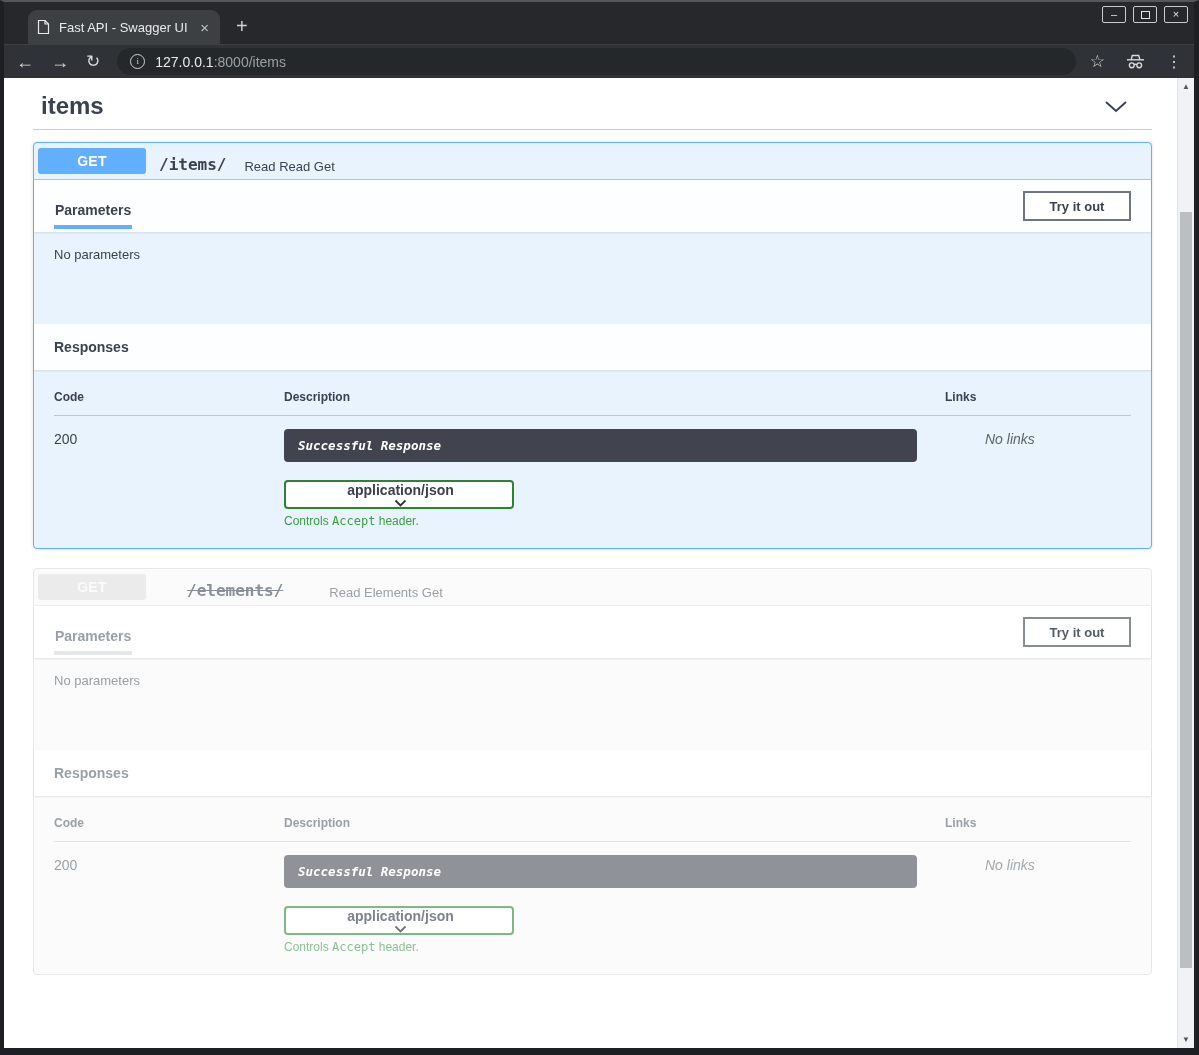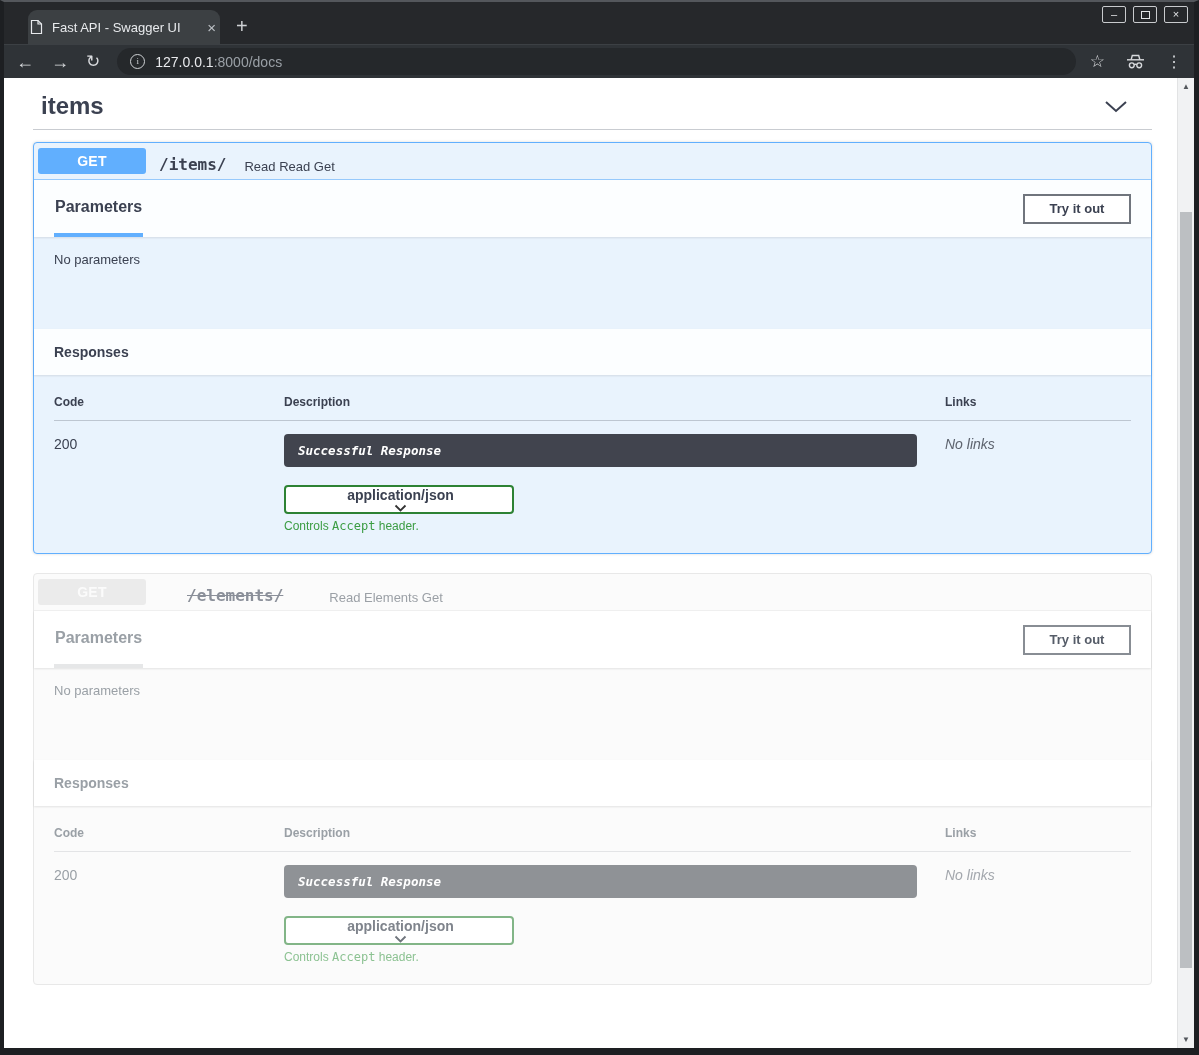--- a/index.html
+++ b/index.html
@@ -19,21 +19,21 @@
     background:#26282b;
   }
   
   .tabstrip {
     height:42px; background:#26282b; position:relative;
     display:flex; align-items:flex-end; flex:0 0 auto;
   }
   .tab {
     margin-left:24px; width:192px; height:34px;
     background:#3c4043; border-radius:9px 9px 0 0;
-    display:flex; align-items:center; padding:0 1px;
+    display:flex; align-items:center; padding:0 8px;
     color:#e8eaed; font-size:13px;
   }
   .tab-title { margin-left:8px; white-space:nowrap; overflow:hidden; flex:1; }
   .tab-close { color:#bdc1c6; font-size:15px; padding:0 3px; cursor:default; }
   .newtab { color:#cfd2d5; font-size:20px; margin-left:16px; padding-bottom:6px; }
   .win-controls { position:absolute; top:4px; right:6px; display:flex; gap:7px; }
   .win-btn {
     width:24px; height:17px; border:1px solid #c9cbce; border-radius:2px;
     color:#e4e6e8; font-size:11px; line-height:15px; text-align:center;
     display:flex; align-items:center; justify-content:center;
@@ -100,22 +100,22 @@
   .deprecated .op-path { color:#8a8f99; text-decoration:line-through; }
   .op-desc { font-size:13px; color:#3b4151; margin-left:18px; }
   .deprecated .op-desc { color:#9ba0a6; }
   .deprecation-warning { padding:16px 20px 18px; font-size:13px; font-weight:bold; color:#84888f; }
   
   .section-header {
     background:rgba(255,255,255,.85); box-shadow:0 1px 2px rgba(0,0,0,.1);
     min-height:52px; padding:6px 20px 0; display:flex; align-items:center; justify-content:space-between;
   }
   .tab-item {
-    font-size:16px; font-weight:bold; color:#3b4151;
-    padding:12px 1px 17px; border-bottom:4px solid var(--method-get,#61affe);
+    font-size:14px; font-weight:bold; color:#3b4151;
+    padding:12px 1px 7px; border-bottom:4px solid var(--method-get,#61affe);
   }
   .deprecated .tab-item { color:#9aa0a6; border-bottom-color:#e6e7e8; }
   .try-btn {
     width:108px; height:30px; background:#fff; border:2px solid #70757d; border-radius:0;
     font-family:"Liberation Sans", sans-serif; font-weight:bold; font-size:13px; color:#3b4151;
     margin-bottom:6px;
   }
   .deprecated .try-btn { border-color:#888d94; color:#555c68; }
   .params-body { padding:15px 20px 62px; font-size:13px; color:#3b4151; }
   .deprecated .params-body { color:#9aa0a6; }
@@ -143,21 +143,21 @@
   .media-select {
     margin-top:18px; width:230px; height:29px; background:#fff;
     border:2px solid var(--select-green,#2d8234); border-radius:4px;
     display:flex; align-items:center; justify-content:space-between;
     padding:0 11px 0 14px; font-weight:bold; font-size:14px; color:#3b4151;flex-direction:column;
   }
   .deprecated .media-select { border-color:#82b587; color:#7f848c; }
   .accept-note { margin-top:5px; font-size:12px; color:var(--accept-green,#3b9c43); }
   .accept-note .code-word { font-family:"DejaVu Sans Mono", monospace; }
   .deprecated .accept-note { color:#8cc292; }
-  .no-links { font-style:italic; color:#5d636e; padding-top:2px; }
+  .no-links { font-style:italic; color:#5d636e; padding-top:2px;margin-left:40px; }
   .deprecated .no-links { color:#a3a7ad; }
   svg { display:block; }
 </style>
 </head>
 <body>
 
 <div class="window">
 
   <div class="tabstrip">
     <div class="tab">
@@ -180,21 +180,21 @@
     </div>
   </div>
 
   <div class="toolbar">
     <span class="nav-icon">←</span>
     <span class="nav-icon">→</span>
     <span class="nav-icon reload">↻</span>
     <div class="urlbar">
       <span class="info-icon">i</span>
       <span class="url-host">127.0.0.1</span>
-        <span class="url-path">:8000/docs</span>
+        <span class="url-path">:8000/items</span>
     </div>
     <div class="tool-right">
       <span class="star-icon">☆</span>
       <span>
         <svg width="21" height="17" viewBox="0 0 21 17">
           <g stroke="#d8dadd" stroke-width="1.4" fill="none">
             <path d="M6.2 6.5 L7.3 2.5 h6.4 l1.1 4"></path>
             <line x1="2" y1="6.8" x2="19" y2="6.8"></line>
             <circle cx="6.8" cy="12.3" r="2.4"></circle>
             <circle cx="14.2" cy="12.3" r="2.4"></circle>

